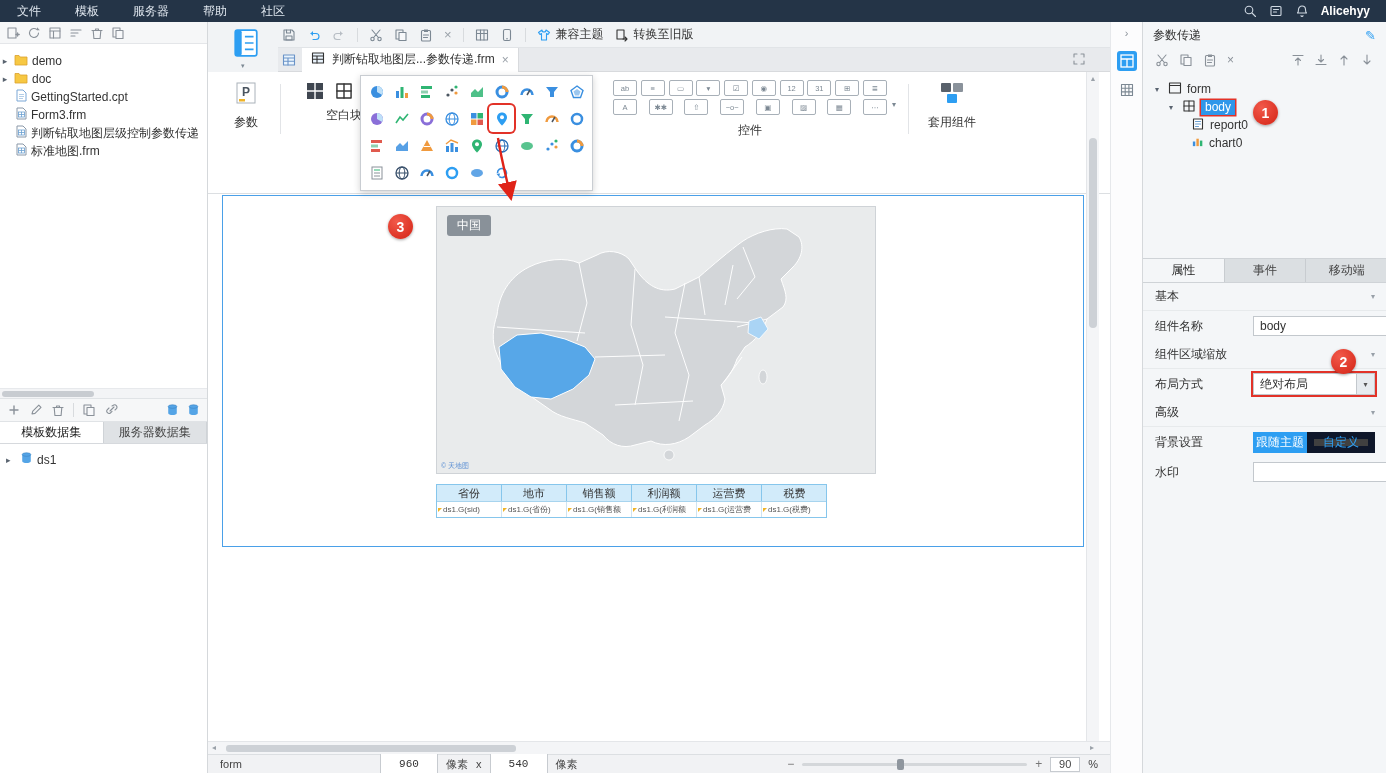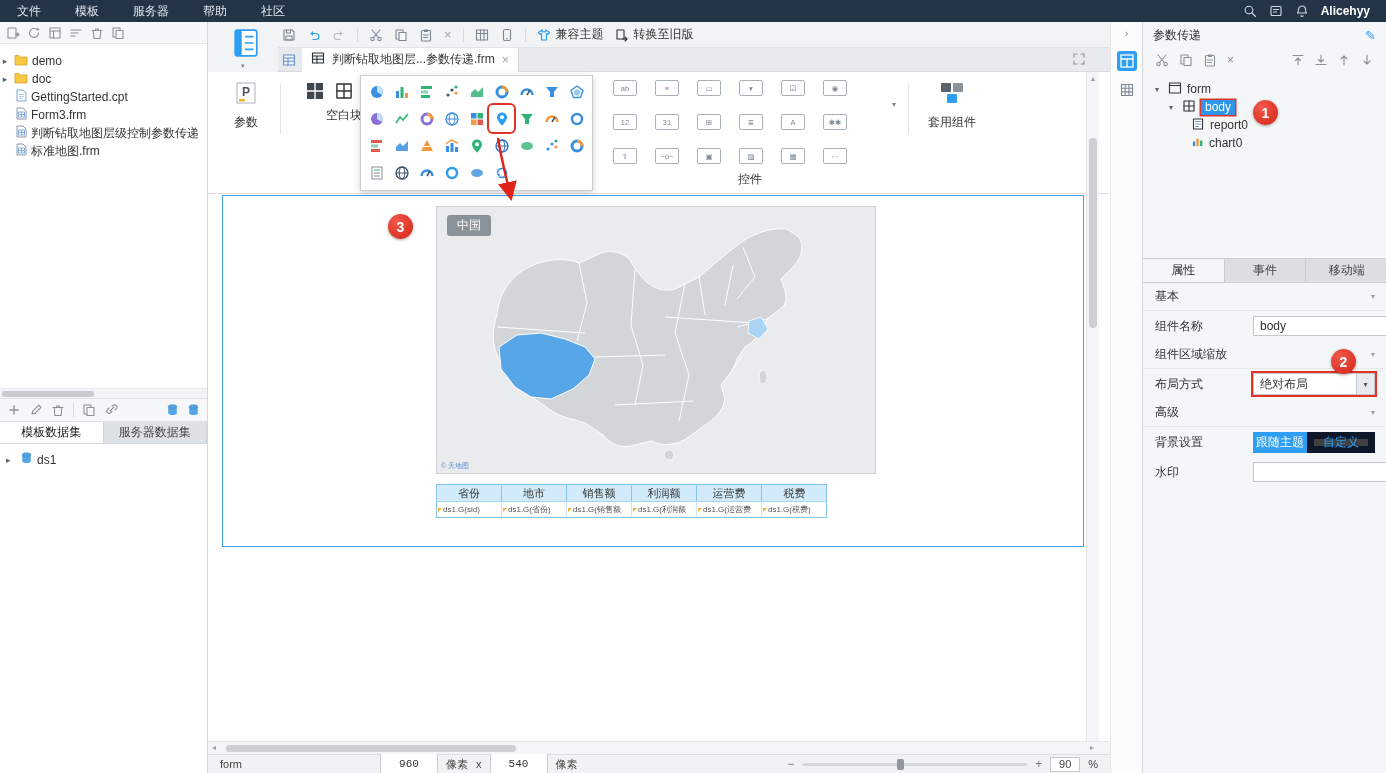--- a/index.html
+++ b/index.html
@@ -59,21 +59,21 @@
 .pal-lbl{font-size:12px;color:#333;margin-top:7px}
 .sec-param{left:14px;top:10px;width:48px}
 .psep{position:absolute;top:12px;width:1px;height:50px;background:#e2e4e7}
 .sec-blank{left:82px;top:10px;width:108px}
 .blank-icons{display:flex;gap:11px;align-items:center}
 .blank-icons .bi{display:flex;cursor:pointer}
 .chart-flyout{position:absolute;left:152px;top:3px;width:233px;height:116px;background:#fff;border:1px solid #c9cdd2;box-shadow:0 2px 7px rgba(0,0,0,.18);padding:2px 3px;display:flex;flex-wrap:wrap;align-content:flex-start;z-index:4}
 .chart-cell{width:25px;height:27px;display:flex;align-items:center;justify-content:center;cursor:pointer}
 .chart-cell.red-box{box-shadow:0 0 0 2px #e23228;border-radius:4px}
 .sec-controls{left:392px;top:8px;width:300px}
-.ctl-grid{display:flex;flex-wrap:wrap;gap:18px;width:274px;justify-content:flex-start}
+.ctl-grid{display:flex;flex-wrap:wrap;gap:3px;width:274px;justify-content:space-between}
 .ctl-icon{width:24px;height:16px;border:1px solid #a8b0b8;border-radius:2px;background:#fff;color:#7c8893;font-size:7.5px;display:flex;align-items:center;justify-content:center;cursor:pointer}
 .ctl-caret{position:absolute;left:684px;top:28px;font-size:8px;color:#7c8893;cursor:pointer}
 .sec-reuse{left:712px;top:10px;width:64px}
 .red-outline-box{box-shadow:0 0 0 2px #e23228;border-radius:2px}
 
 
 .canvas-wrap{position:absolute;left:0;top:172px;width:902px;height:547px;background:#fff;overflow:hidden}
 .form-area{position:absolute;left:14px;top:1px;width:862px;height:352px;border:1px solid #4aa0e8;background:#fff}
 .map-widget{position:absolute;left:213px;top:10px;width:440px;height:268px;background:#e9ebec;border:1px solid #cfd3d7;overflow:hidden;cursor:pointer}
 .map-chip{position:absolute;left:10px;top:8px;background:rgba(100,110,120,.72);color:#fff;font-size:12px;padding:2px 10px;border-radius:3px;z-index:2}

